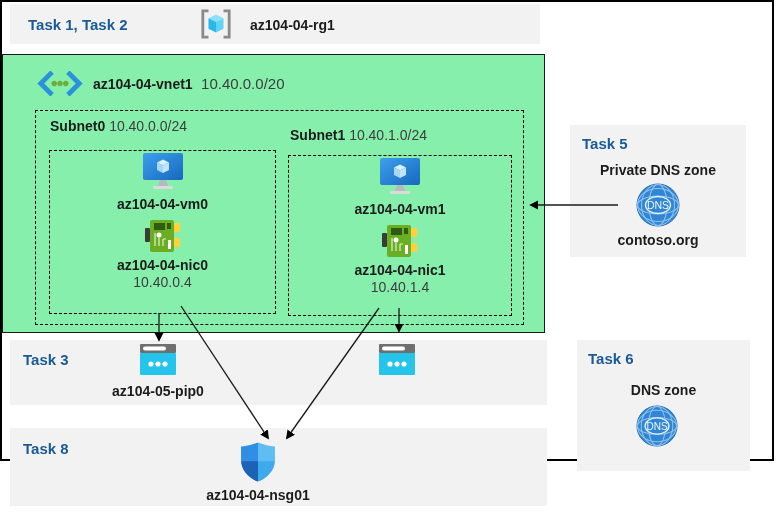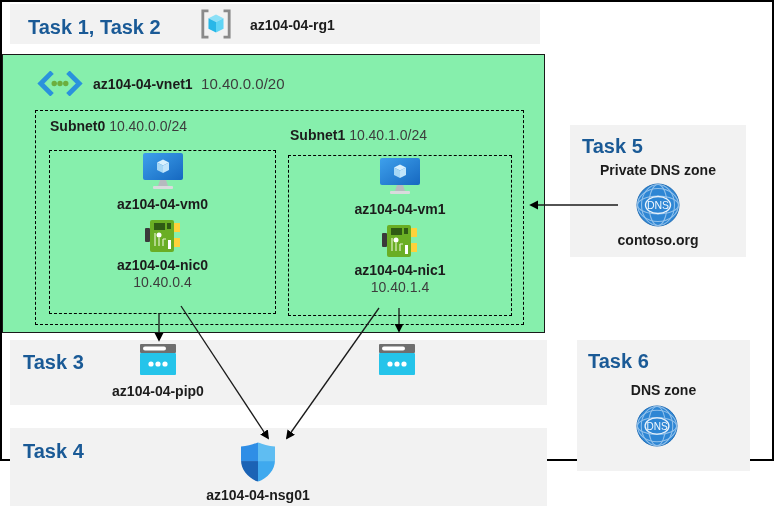--- a/index.html
+++ b/index.html
@@ -1,20 +1,20 @@
 <!DOCTYPE html>
 <html><head>
 <meta charset="utf-8">
 <style>
   html,body{margin:0;padding:0;background:#fff;}
   .page{position:relative;width:776px;height:517px;background:#fff;
         font-family:"Liberation Sans",sans-serif;overflow:hidden;}
   .abs{position:absolute;}
   .panel{position:absolute;background:#f2f2f2;}
-  .task-label{position:absolute;font-size:20px;font-weight:700;color:#1a5a96;}
+  .task-label{position:absolute;font-size:15px;font-weight:700;color:#1a5a96;}
   .bold-name{font-weight:700;color:#1c1c1c;font-size:14px;}
   .reg-text{font-weight:400;color:#3d3d3d;font-size:14px;}
   .big-rect{position:absolute;left:0;top:52;width:770px;height:457px;
             border:2px solid #000;background:transparent;}
   .vnet-box{position:absolute;left:2px;top:54px;width:541px;height:277px;
             border:1px solid #1a1a1a;background:#86efac;}
   .vnet-title{position:absolute;left:34px;top:16px;display:flex;align-items:center;gap:10px;}
   .dashed{border:1px dashed #000;position:absolute;}
   .subnet-stack{display:flex;flex-direction:column;align-items:center;}
   .subnet-stack .vm-label{margin-top:3px;}
@@ -152,21 +152,21 @@
     <span class="task-label" style="left:13px;top:11px;">Task 3</span>
     <div class="pip-group" style="left:78px;">
       <svg width="36" height="31" viewBox="0 0 36 31">
         <rect x="0" y="0" width="36" height="9" rx="1" fill="#6f6f6f"></rect>
         <rect x="3" y="2.5" width="23" height="4" rx="2" fill="#fff"></rect>
         <rect x="0" y="9" width="36" height="22" rx="1" fill="#25c4ea"></rect>
         <circle cx="11" cy="20" r="2.6" fill="#fff"></circle>
         <circle cx="18" cy="20" r="2.6" fill="#fff"></circle>
         <circle cx="25" cy="20" r="2.6" fill="#fff"></circle>
       </svg>
-      <span class="bold-name pip-label">az104-04-pip0</span>
+      <span class="bold-name pip-label">az104-05-pip0</span>
     </div>
     <div class="pip-group" style="left:317px;">
       <svg width="36" height="31" viewBox="0 0 36 31">
         <rect x="0" y="0" width="36" height="9" rx="1" fill="#6f6f6f"></rect>
         <rect x="3" y="2.5" width="23" height="4" rx="2" fill="#fff"></rect>
         <rect x="0" y="9" width="36" height="22" rx="1" fill="#25c4ea"></rect>
         <circle cx="11" cy="20" r="2.6" fill="#fff"></circle>
         <circle cx="18" cy="20" r="2.6" fill="#fff"></circle>
         <circle cx="25" cy="20" r="2.6" fill="#fff"></circle>
       </svg>
@@ -183,21 +183,21 @@
         <ellipse cx="22" cy="22" rx="16.5" ry="20.5"></ellipse>
         <ellipse cx="22" cy="22" rx="20.5" ry="9"></ellipse>
         <ellipse cx="22" cy="22" rx="20.5" ry="16.5"></ellipse>
       </g>
       <ellipse cx="22" cy="22" rx="12.5" ry="8.5" fill="#2e86d4" stroke="#e8f2fb" stroke-width="1.4"></ellipse>
       <text x="22" y="26" text-anchor="middle" font-family="Liberation Sans,sans-serif" font-size="10.5" fill="#f2f8fd">DNS</text>
     </svg>
   </div>
 
   <div class="panel" style="left:10px;top:428px;width:537px;height:78px;">
-    <span class="task-label" style="left:13px;top:12px;">Task 4</span>
+    <span class="task-label" style="left:13px;top:12px;">Task 8</span>
     <div class="center-col abs" style="left:168px;top:14px;width:160px;">
       <svg width="34" height="40" viewBox="0 0 36 42">
         <defs>
             <clipPath id="shieldclip">
           <path d="M18,0 C13,2.5 7,4 0,4.5 L0,19 C0,30 8,38 18,42 C28,38 36,30 36,19 L36,4.5 C29,4 23,2.5 18,0 Z"></path>
         </clipPath>
           </defs>
         <g clip-path="url(#shieldclip)">
           <rect x="0" y="0" width="18" height="20" fill="#2f8ee6"></rect>
           <rect x="18" y="0" width="18" height="20" fill="#5fbdf2"></rect>

